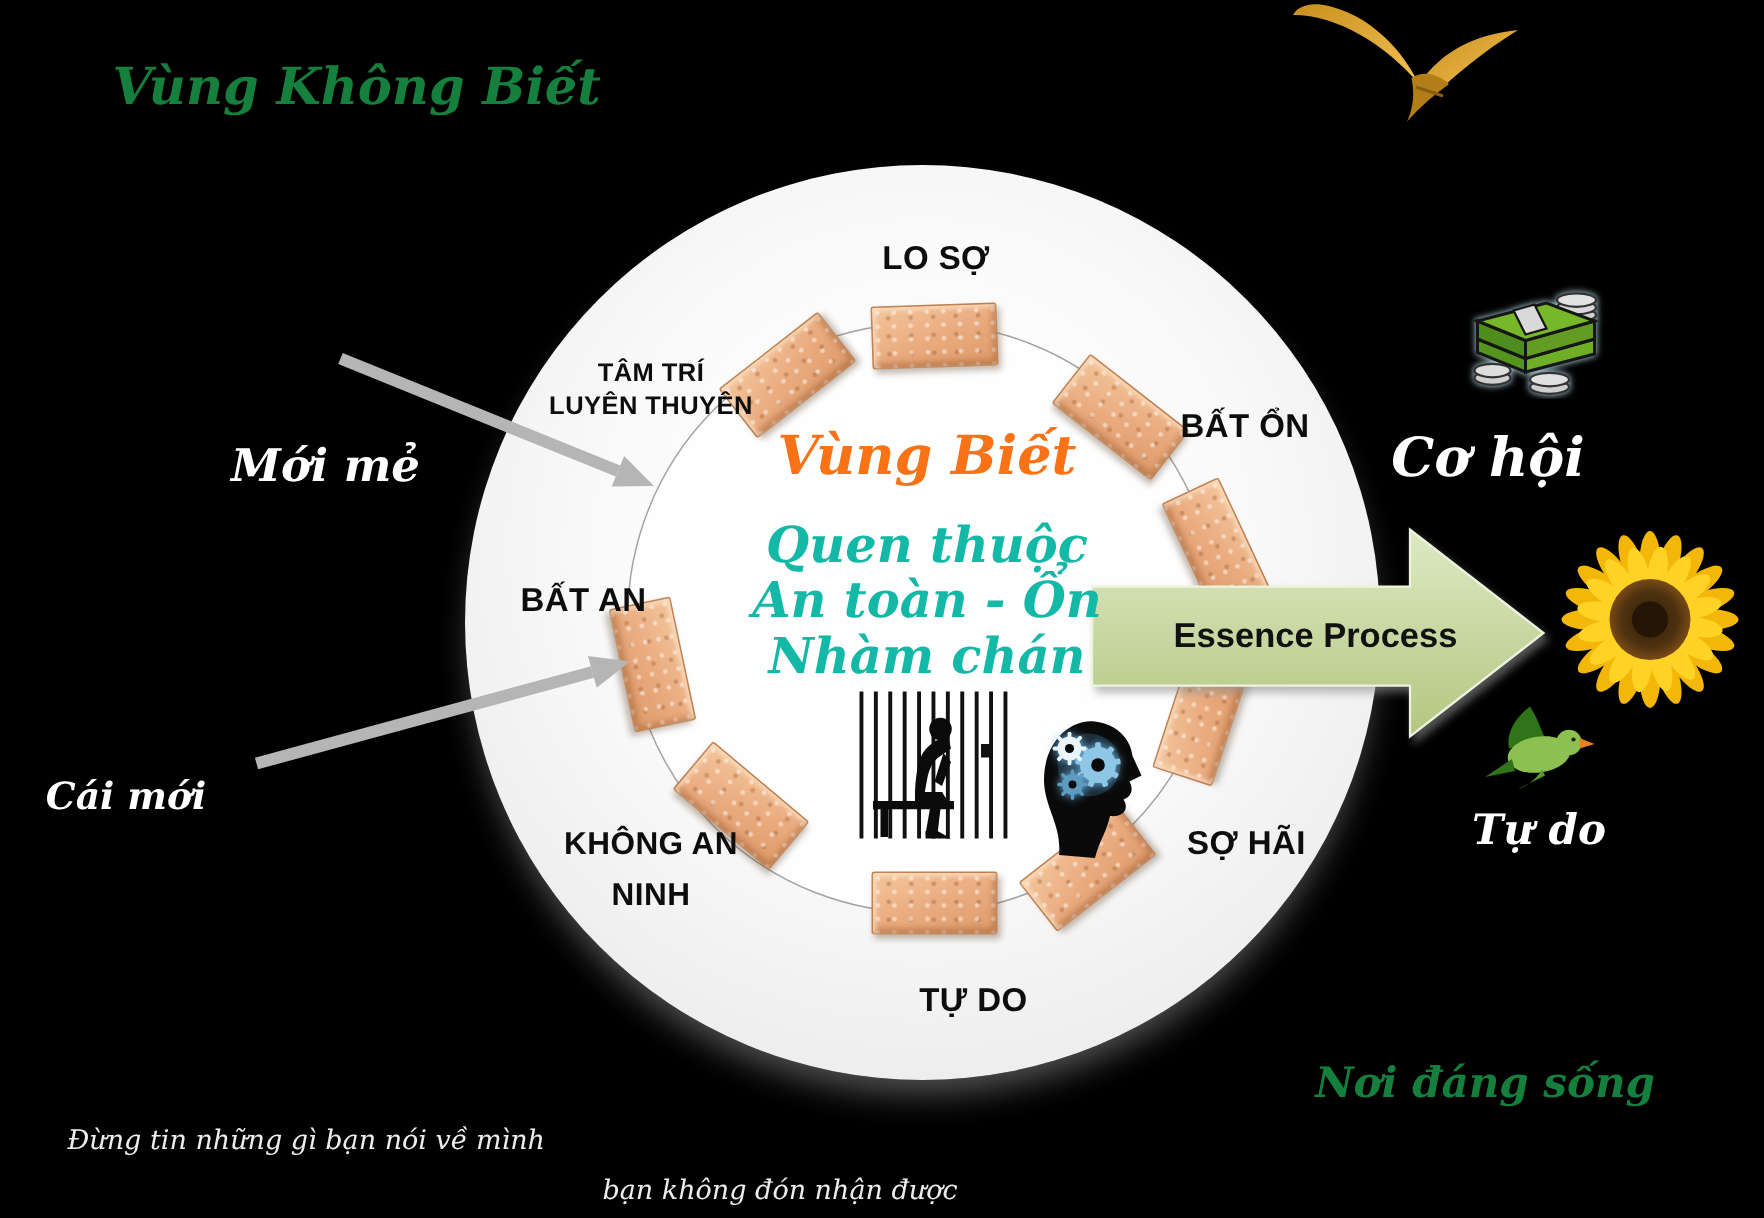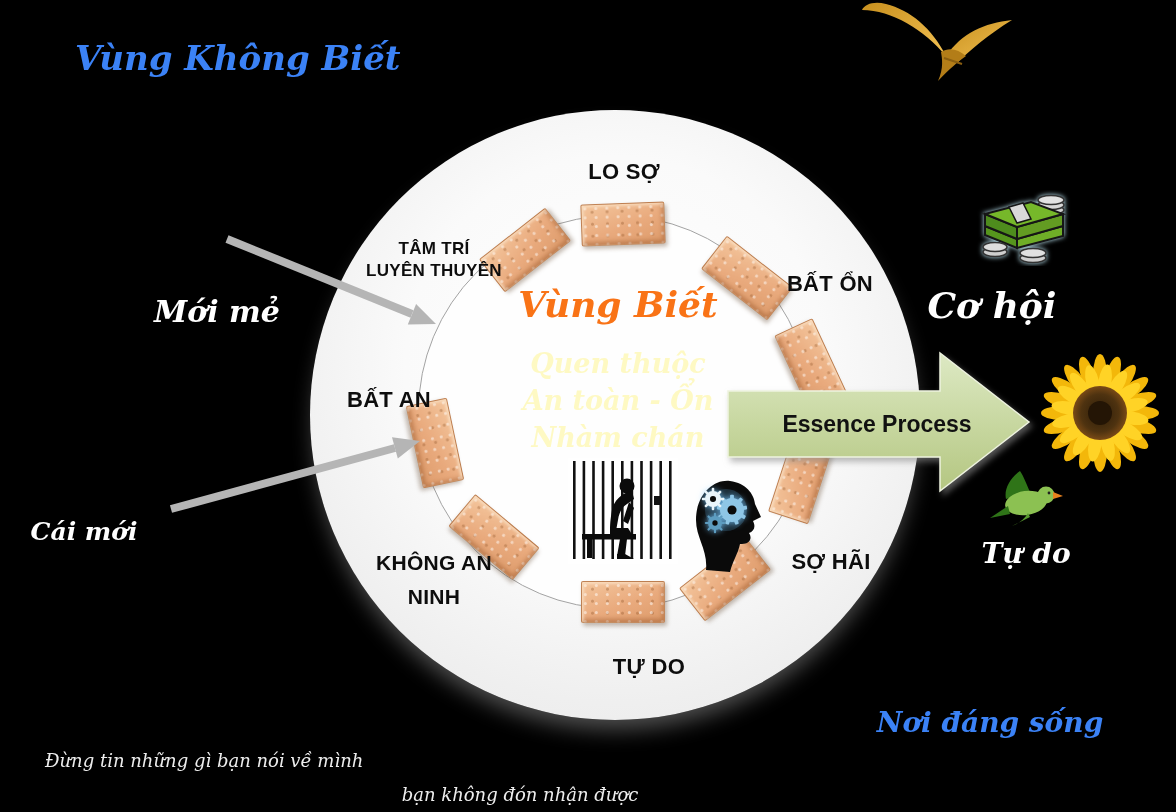--- a/index.html
+++ b/index.html
@@ -23,24 +23,24 @@
           radial-gradient(circle at 70% 60%, rgba(150,90,45,.38) 1px, transparent 2px),
           linear-gradient(160deg,#f4c69d 0%,#e9aa7d 55%,#dd9b6b 100%);
         background-size:11px 9px,15px 12px,100% 100%;
         border:1px solid rgba(160,100,55,.55);
         box-shadow:inset 2px 2px 3px rgba(255,236,212,.65), inset -2px -3px 4px rgba(150,85,40,.45), 2px 3px 4px rgba(90,60,35,.35);}
 
   
   .script{font-family:"DejaVu Serif",serif;font-style:italic;font-weight:bold;}
   .wall{font-weight:900;color:#0d0d0d;letter-spacing:.3px;text-align:left;}
   .hand{font-family:"DejaVu Serif",serif;font-style:italic;color:#ededed;font-weight:normal;}
-  .yellow{color:#3b82f6;}
+  .yellow{color:#15803d;}
   .white{color:#ffffff;}
   .red{color:#f97316;text-align:right;}
-  .center-lines{color:#fef9c3;text-align:center;font-size:27px;line-height:37px;}
+  .center-lines{color:#14b8a6;text-align:center;font-size:33px;line-height:37px;}
   .essence-label{font-weight:bold;font-size:23px;color:#111;}
 </style>
 </head>
 <body>
 
 <div class="stage">
 
   <div class="abs disk"></div>
   <div class="abs inner-circle"></div>
 

